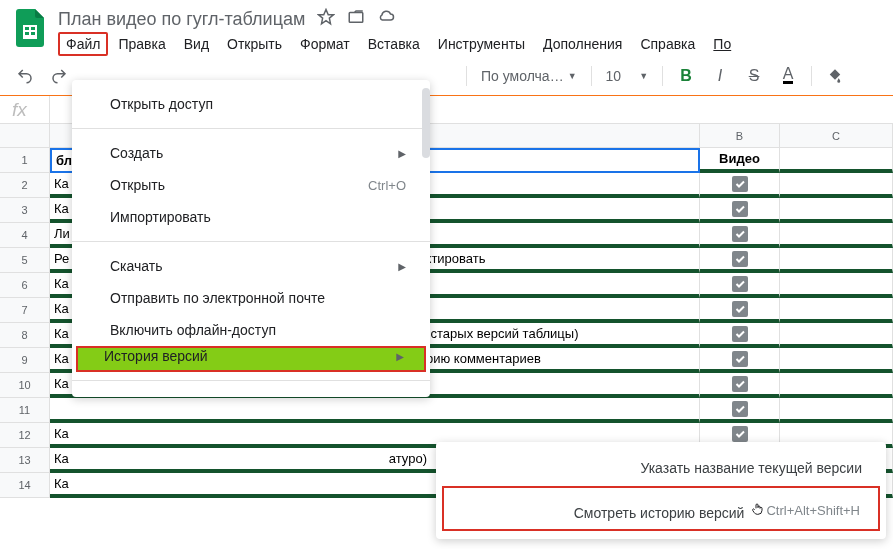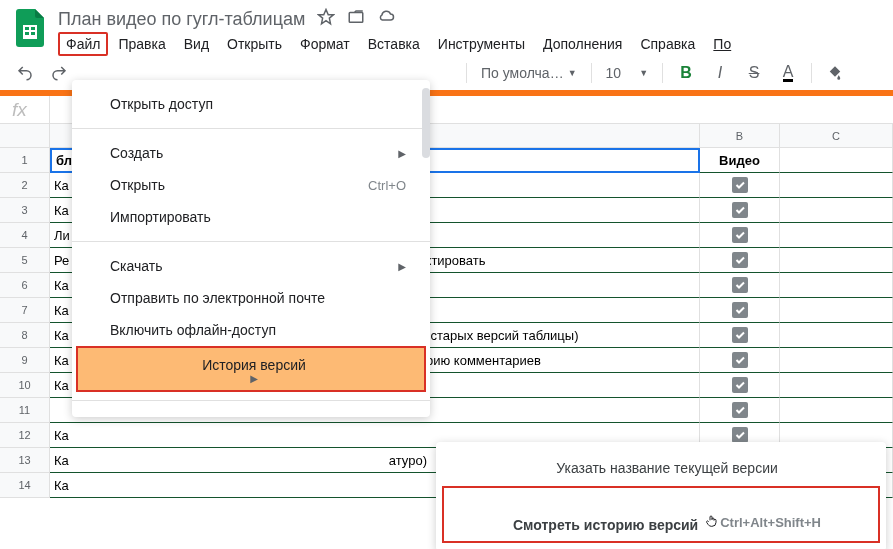--- a/index.html
+++ b/index.html
@@ -10,21 +10,21 @@
 .logo svg { width: 28px; height: 38px; }
 .header-main { flex: 1; }
 .title-row { display: flex; align-items: center; gap: 12px; margin-bottom: 2px; }
 .doc-title { font-size: 18px; color: #5f6368; font-weight: 400; }
 .title-icon { color: #5f6368; cursor: pointer; }
 
 .menubar { display: flex; gap: 2px; align-items: flex-end; }
 .menu-item { padding: 4px 8px; font-size: 14px; color: #202124; cursor: pointer; border-radius: 2px; }
 .menu-item.active { border: 2px solid #d93025; padding: 2px 6px; }
 
-.toolbar { display: flex; align-items: center; padding: 4px 10px; border-bottom: 6px solid #f97316; gap: 4px; height: 40px; }
+.toolbar { display: flex; align-items: center; padding: 4px 10px; border-bottom: 1px solid #f97316; gap: 4px; height: 40px; }
 .tb-btn { width: 30px; height: 30px; display: flex; align-items: center; justify-content: center; color: #5f6368; cursor: pointer; }
 .tb-sep { width: 1px; height: 20px; background: #e0e0e0; margin: 0 4px; }
 .tb-dropdown { display: flex; align-items: center; gap: 4px; padding: 0 6px; color: #5f6368; font-size: 14px; cursor: pointer; }
 .tb-bold { font-weight: bold; color: #1a8238; font-size: 16px; }
 .tb-italic { font-style: italic; font-size: 16px; }
 .tb-strike { text-decoration: line-through; font-size: 16px; }
 .tb-underline-a { font-size: 16px; border-bottom: 3px solid #000; line-height: 14px; }
 
 .formula-bar { display: flex; align-items: center; border-bottom: 1px solid #e0e0e0; height: 28px; }
 .fx-label { width: 50px; padding-left: 12px; font-style: italic; color: #bdbdbd; font-size: 19px; border-right: 1px solid #e0e0e0; height: 100%; display: flex; align-items: center; }
@@ -34,37 +34,37 @@
 .row-header { height: 25px; border-right: 1px solid #e0e0e0; border-bottom: 1px solid #e0e0e0; display: flex; align-items: center; justify-content: center; font-size: 11px; color: #5f6368; background: #f8f9fa; }
 .row-header.first { height: 24px; }
 .col-headers { display: flex; }
 .col-header { border-right: 1px solid #e0e0e0; border-bottom: 1px solid #e0e0e0; height: 24px; display: flex; align-items: center; justify-content: center; font-size: 11px; color: #5f6368; background: #f8f9fa; }
 .col-a { width: 650px; }
 .col-b { width: 80px; }
 .col-c { width: 113px; }
 
 .cells { }
 .cell-row { display: flex; height: 25px; }
-.cell { border-right: 1px solid #e0e0e0; border-bottom: 1px solid #14532d; padding: 2px 4px; font-size: 13px; display: flex; align-items: center; overflow: hidden; white-space: nowrap; }
+.cell { border-right: 1px solid #e0e0e0; border-bottom: 4px solid #14532d; padding: 2px 4px; font-size: 13px; display: flex; align-items: center; overflow: hidden; white-space: nowrap; }
 .cell.bold { font-weight: bold; }
 .cell.selected { border: 2px solid #1a73e8; }
 .checkbox { width: 16px; height: 16px; background: #80868b; border-radius: 2px; display: flex; align-items: center; justify-content: center; margin: 0 auto; }
 .checkbox svg { width: 12px; height: 12px; }
 
 .dropdown-menu { position: absolute; top: 80px; left: 72px; width: 358px; background: #fff; box-shadow: 0 2px 10px rgba(0,0,0,0.2); border-radius: 4px; padding: 8px 0; z-index: 100; }
 .dd-item { padding: 8px 24px 8px 30px; font-size: 14px; color: #202124; display: flex; justify-content: space-between; align-items: center; cursor: pointer; position: relative; margin-left: 8px; }
-.dd-item.highlighted { background: #fdba74; border: 2px solid #d93025; margin: 0 4px; padding: 9px 20px 6px 26px; flex-direction: column; }
+.dd-item.highlighted { background: #84cc16; border: 2px solid #d93025; margin: 0 4px; padding: 0 20px 6px 26px; }
 .dd-shortcut { color: #80868b; font-size: 13px; }
 .dd-arrow { color: #5f6368; font-size: 10px; }
 .dd-sep { height: 1px; background: #e0e0e0; margin: 8px 0; }
 .dd-scrollbar { position: absolute; right: 0; top: 8px; width: 8px; height: 70px; background: #dadce0; border-radius: 4px; }
 
 .submenu { position: absolute; top: 442px; left: 436px; width: 450px; background: #fff; box-shadow: 0 2px 10px rgba(0,0,0,0.2); border-radius: 4px; padding: 8px 0; z-index: 101; }
-.sub-item { padding: 10px 24px 10px 36px; font-size: 14px; color: #3c4043; display: flex; justify-content: center; align-items: center; cursor: pointer; }
-.sub-item.highlighted { border: 2px solid #d93025; margin: 0 6px; padding: 24px 18px 8px 30px; font-weight: bold; }
+.sub-item { padding: 10px 24px 10px 36px; font-size: 14px; color: #3c4043; display: flex; justify-content: flex-end; align-items: center; cursor: pointer; }
+.sub-item.highlighted { border: 2px solid #d93025; margin: 0 6px; padding: 12px 18px 8px 30px; }
 .cursor-hand { display: inline-block; margin-left: 6px; }
 
 .grid-wrap { position: relative; }
 </style>
 </head>
 <body>
 
 <div class="header">
   <div class="logo">
     <svg viewBox="0 0 28 38">

